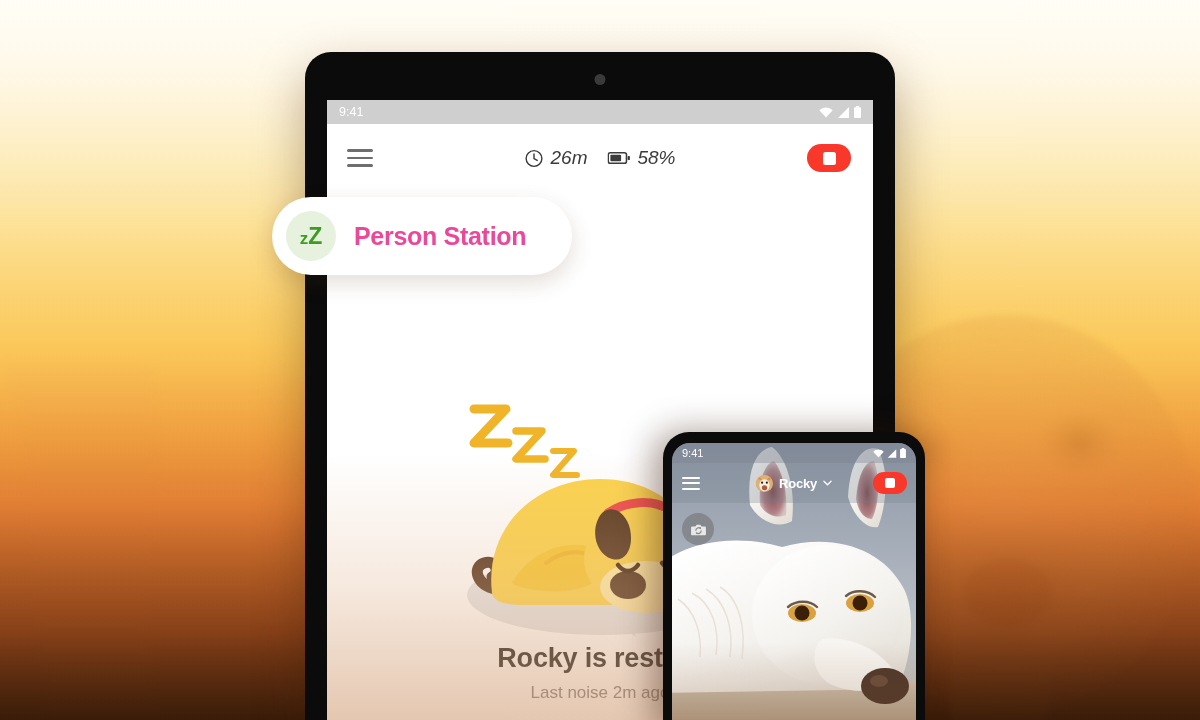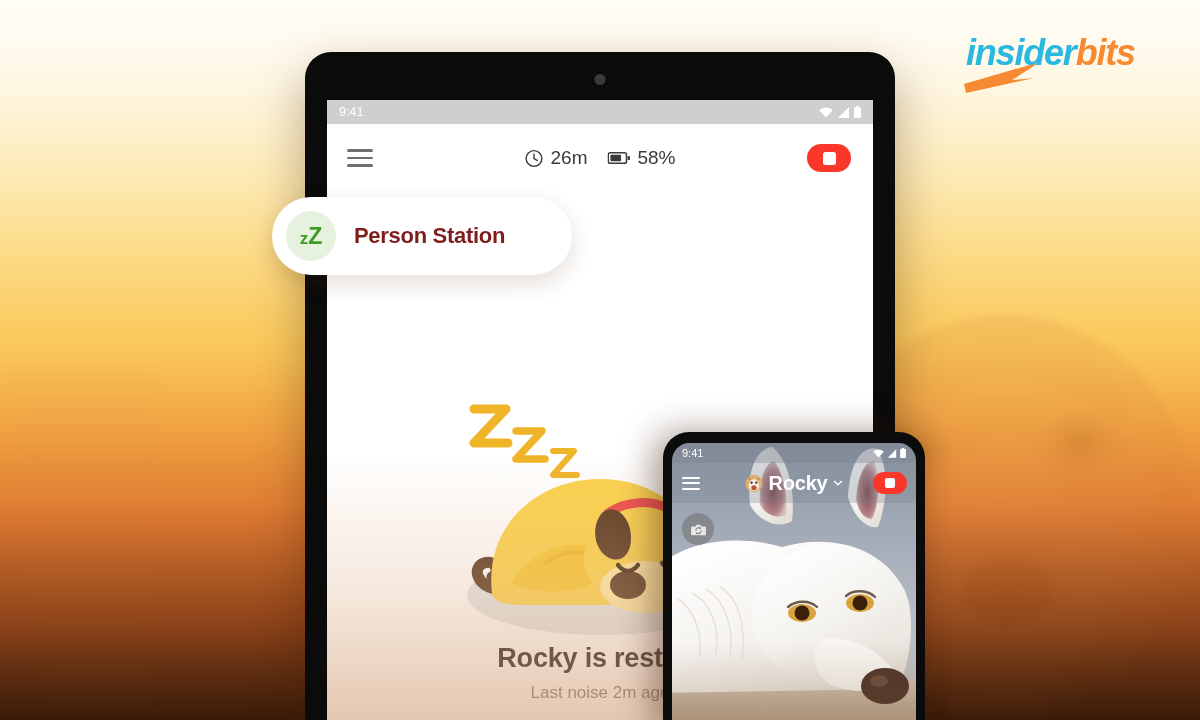--- a/index.html
+++ b/index.html
@@ -95,21 +95,21 @@
   .t-toolbar {
     height:68px; background:#ffffff;
     display:flex; align-items:center; padding:0 20px;
     position:relative;
   }
   .hamburger { width:26px; display:flex; flex-direction:column; gap:5px; cursor:pointer; }
   .hamburger span { display:block; height:2.5px; background:#6e6e6e; border-radius:2px; }
   .t-stats {
     position:absolute; left:50%; transform:translateX(-50%);
     display:flex; align-items:center; gap:20px;
-    font-size:19px; color:#3b3b3b;
+    font-size:19px; color:#3b3b3b;font-style:italic;
   }
   .stat { display:flex; align-items:center; gap:7px; }
   .stop-btn {
     position:absolute; right:22px;
     width:44px; height:28px; border-radius:16px;
     background:#f9372b; border:none; cursor:pointer;
     display:flex; align-items:center; justify-content:center;
   }
   .stop-btn .sq { width:13px; height:13px; background:#fff; border-radius:2.5px; }
 
@@ -142,21 +142,21 @@
     z-index:20;
   }
   .pill-avatar {
     width:50px; height:50px; border-radius:50%;
     background:#e6f2dd;
     display:flex; align-items:center; justify-content:center;
   }
   .pill-zz { color:#3e9c22; font-weight:bold; line-height:1; display:flex; align-items:baseline; }
   .pill-zz .z1 { font-size:17px; }
   .pill-zz .z2 { font-size:23px; }
-  .pill-label { font-size:22px; font-weight:bold; color:#7f1d1d; letter-spacing:-0.3px; white-space:nowrap; }
+  .pill-label { font-size:25px; font-weight:bold; color:#ec4899; letter-spacing:-0.3px; white-space:nowrap; }
 
   
   #phone {
     position:absolute; left:663px; top:432px;
     width:262px; height:300px;
     background:#0b0b0b;
     border-radius:26px 26px 0 0;
     box-shadow: -10px 0 34px rgba(50,20,4,0.42);
     z-index:30;
   }
@@ -179,21 +179,21 @@
     display:flex; align-items:center; padding:0 10px;
     background:rgba(120,128,140,0.30);
   }
   .p-hamburger { width:18px; display:flex; flex-direction:column; gap:3.5px; cursor:pointer; }
   .p-hamburger span { height:2px; background:#fff; border-radius:2px; }
   .p-title {
     position:absolute; left:50%; transform:translateX(-50%);
     display:flex; align-items:center; gap:6px;
   }
   .p-avatar { width:17px; height:17px; border-radius:50%; overflow:hidden; background:#c8a06a; }
-  .p-name { font-size:20px; color:#fff; font-weight:bold; letter-spacing:-0.2px; }
+  .p-name { font-size:13px; color:#fff; font-weight:bold; letter-spacing:-0.2px; }
   .p-stop {
     position:absolute; right:9px;
     width:34px; height:22px; border-radius:12px; background:#f9372b;
     border:none; cursor:pointer; display:flex; align-items:center; justify-content:center;
   }
   .p-stop .sq { width:10px; height:10px; background:#fff; border-radius:2px; }
   .p-camflip {
     position:absolute; left:10px; top:70px;
     width:32px; height:32px; border-radius:50%;
     background:rgba(110,110,110,0.55);
@@ -241,26 +241,20 @@
       <linearGradient id="furL" x1="0" y1="0" x2="0" y2="1">
         <stop offset="0%" stop-color="#e8a860" stop-opacity="0.5"></stop>
         <stop offset="100%" stop-color="#b0611f" stop-opacity="0.2"></stop>
       </linearGradient>
     </defs>
     <path d="M20,0 C60,80 30,180 70,360 L180,360 C150,200 200,90 170,0 Z" fill="url(#furL)"></path>
   </svg>
 
   <div class="bg-tint"></div>
 
-  <div id="logo">
-    <svg class="logo-bolt" viewBox="0 0 90 34">
-      <path d="M2,24 L78,2 L50,20 L72,18 L4,33 Z" fill="#f58a33"></path>
-    </svg>
-    <div class="logo-word"><span class="logo-insider">insider</span><span class="logo-bits">bits</span></div>
-  </div>
 
   <div id="tablet">
     <div id="tablet-camera"></div>
 
     <div id="tablet-screen">
 
       <div class="t-statusbar">
         <span class="t-status-time">9:41</span>
         <span class="t-status-icons">
           <svg width="14" height="11" viewBox="0 0 14 11">

